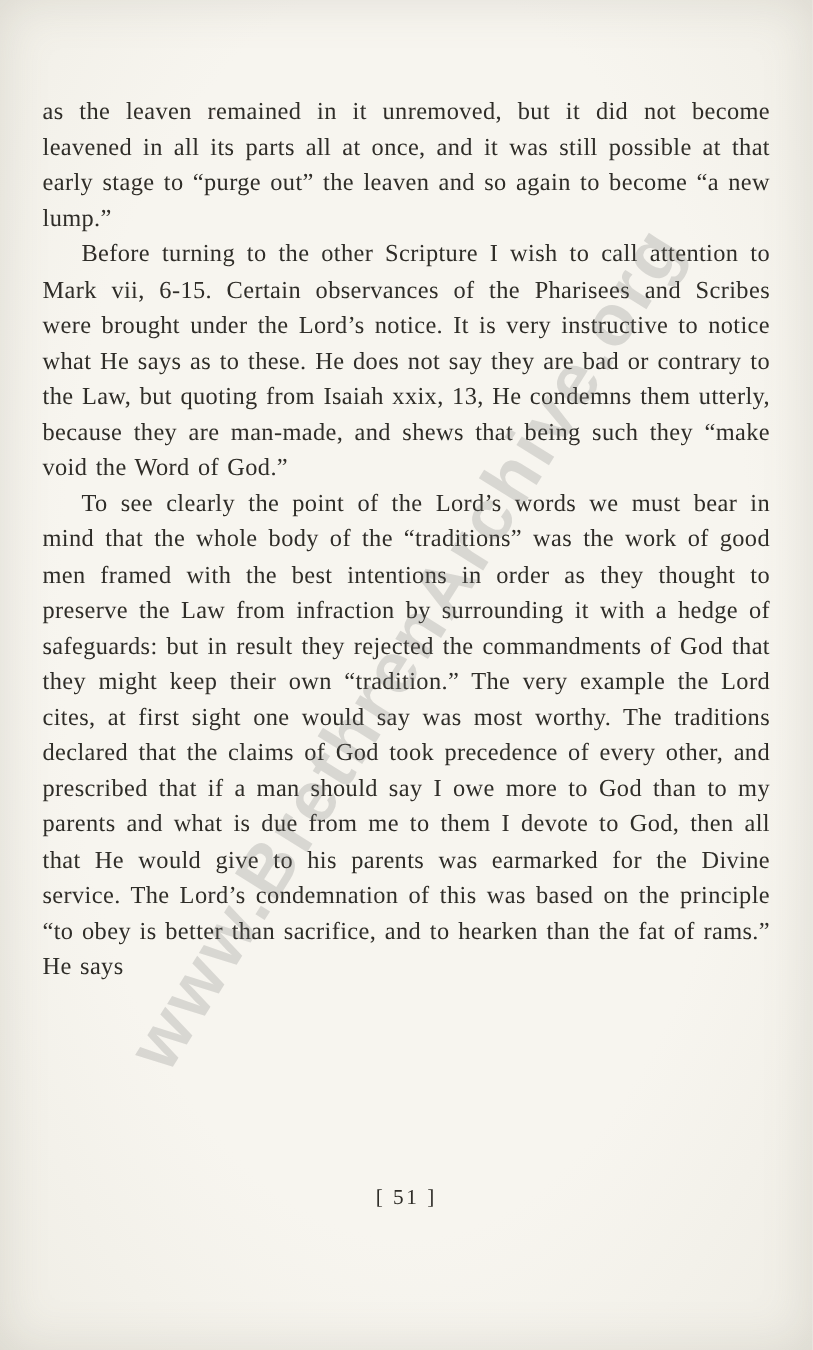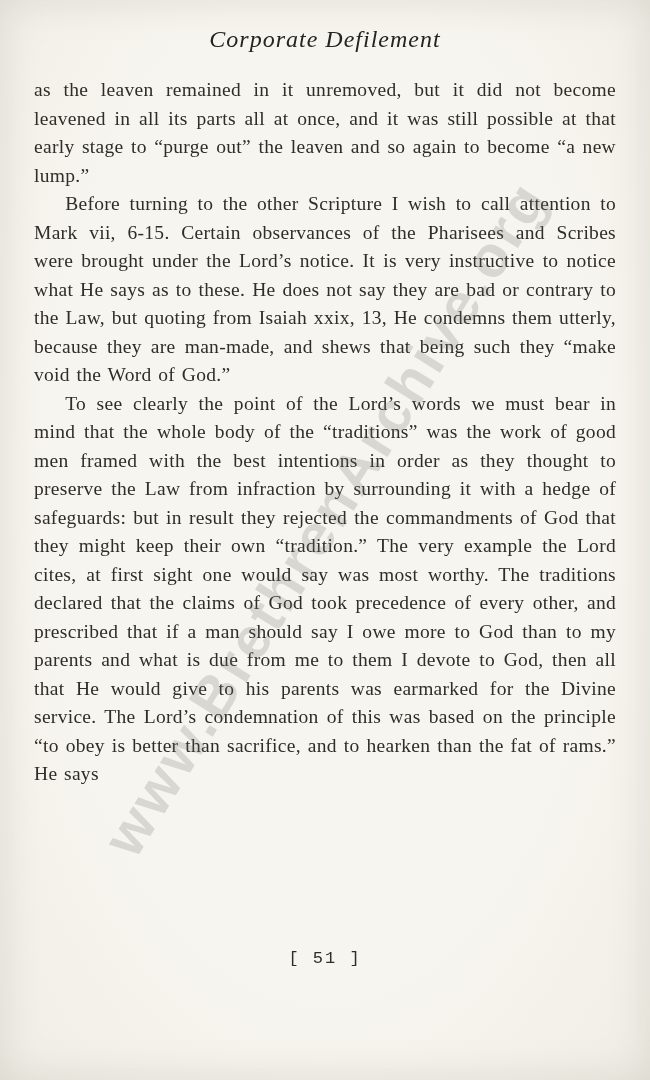--- a/index.html
+++ b/index.html
@@ -65,31 +65,29 @@
   }
   .page-number {
     position: absolute;
     bottom: 112px;
     left: 0;
     right: 0;
     text-align: center;
     font-size: 17px;
     letter-spacing: 2px;
     color: #2f2d28;
-    font-family: Liberation Mono, monospace;
   }
 </style>
 </head>
 <body>
 
 <div class="page">
 
   <div class="watermark">www.BrethrenArchive.org</div>
 
-  <h1 class="title">Corporate Defilement</h1>
 
   <div class="body-text">
     <p class="para first">as the leaven remained in it unremoved, but it did not become leavened in all its parts all at once, and it was still possible at that early stage to “purge out” the leaven and so again to become “a new lump.”</p>
     <p class="para">Before turning to the other Scripture I wish to call attention to Mark vii, 6-15.  Certain observances of the Pharisees and Scribes were brought under the Lord’s notice.  It is very instructive to notice what He says as to these.  He does not say they are bad or contrary to the Law, but quoting from Isaiah xxix, 13, He condemns them utterly, because they are man-made, and shews that being such they “make void the Word of God.”</p>
     <p class="para">To see clearly the point of the Lord’s words we must bear in mind that the whole body of the “traditions” was the work of good men framed with the best intentions in order as they thought to preserve the Law from infraction by surrounding it with a hedge of safeguards: but in result they rejected the commandments of God that they might keep their own “tradition.”  The very example the Lord cites, at first sight one would say was most worthy.  The traditions declared that the claims of God took precedence of every other, and prescribed that if a man should say I owe more to God than to my parents and what is due from me to them I devote to God, then all that He would give to his parents was earmarked for the Divine service.  The Lord’s condemnation of this was based on the principle “to obey is better than sacrifice, and to hearken than the fat of rams.”  He says</p>
   </div>
 
   <div class="page-number">[ 51 ]</div>
 
 </div>

